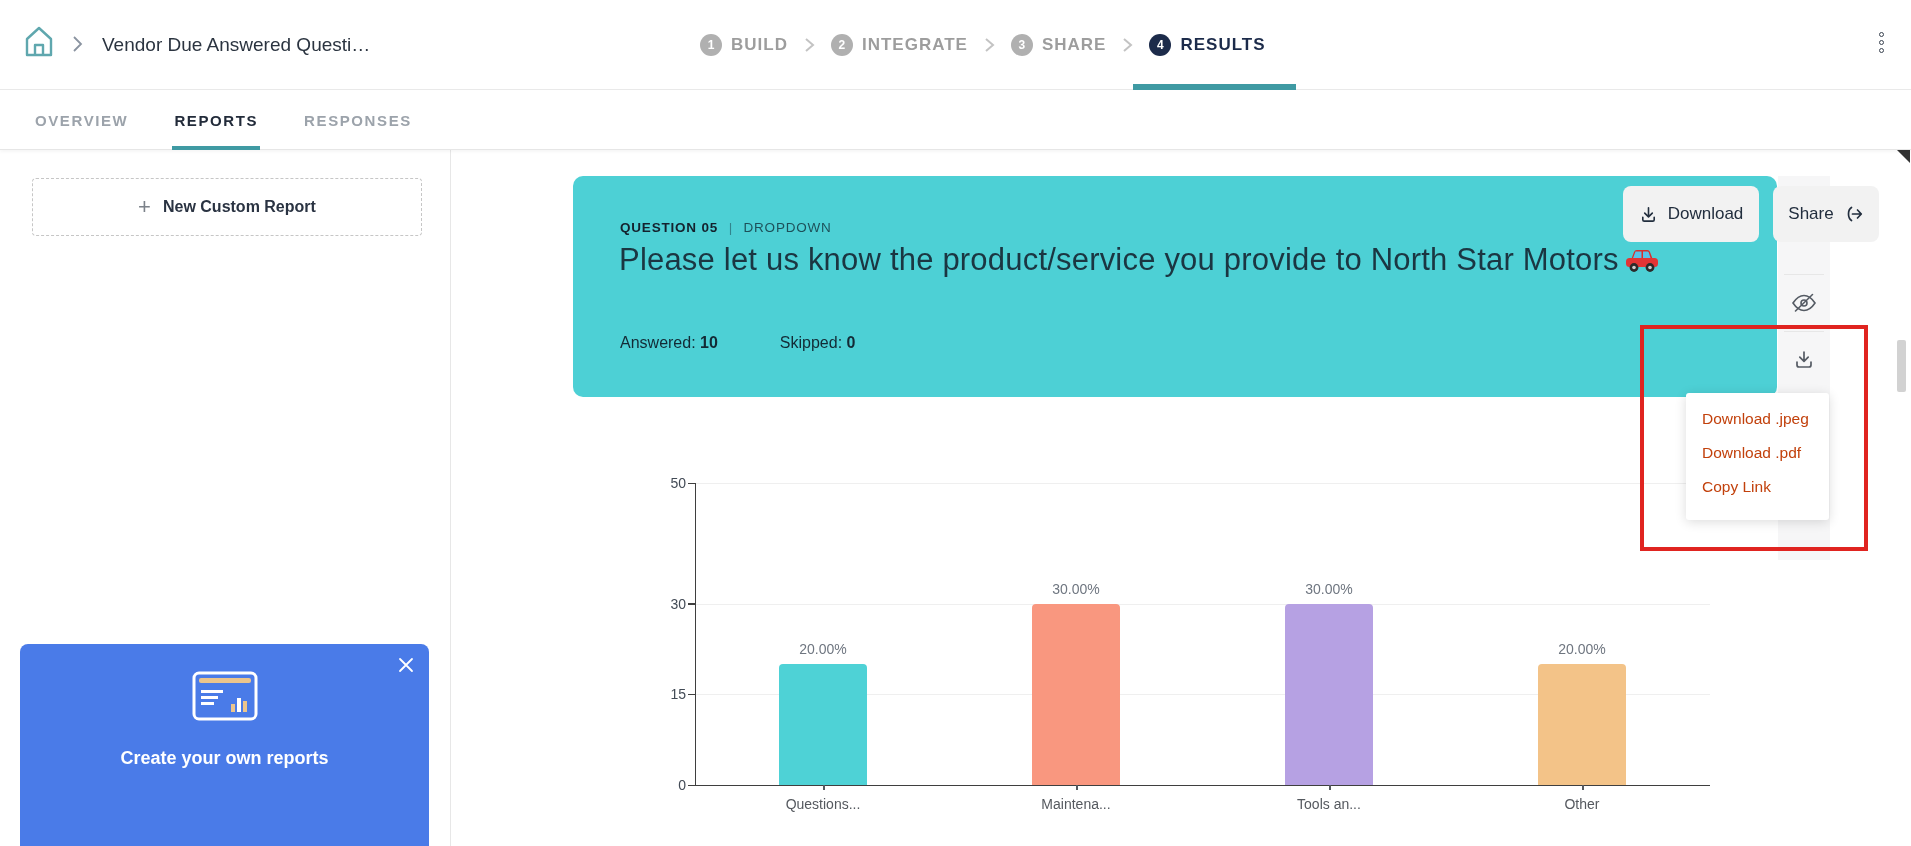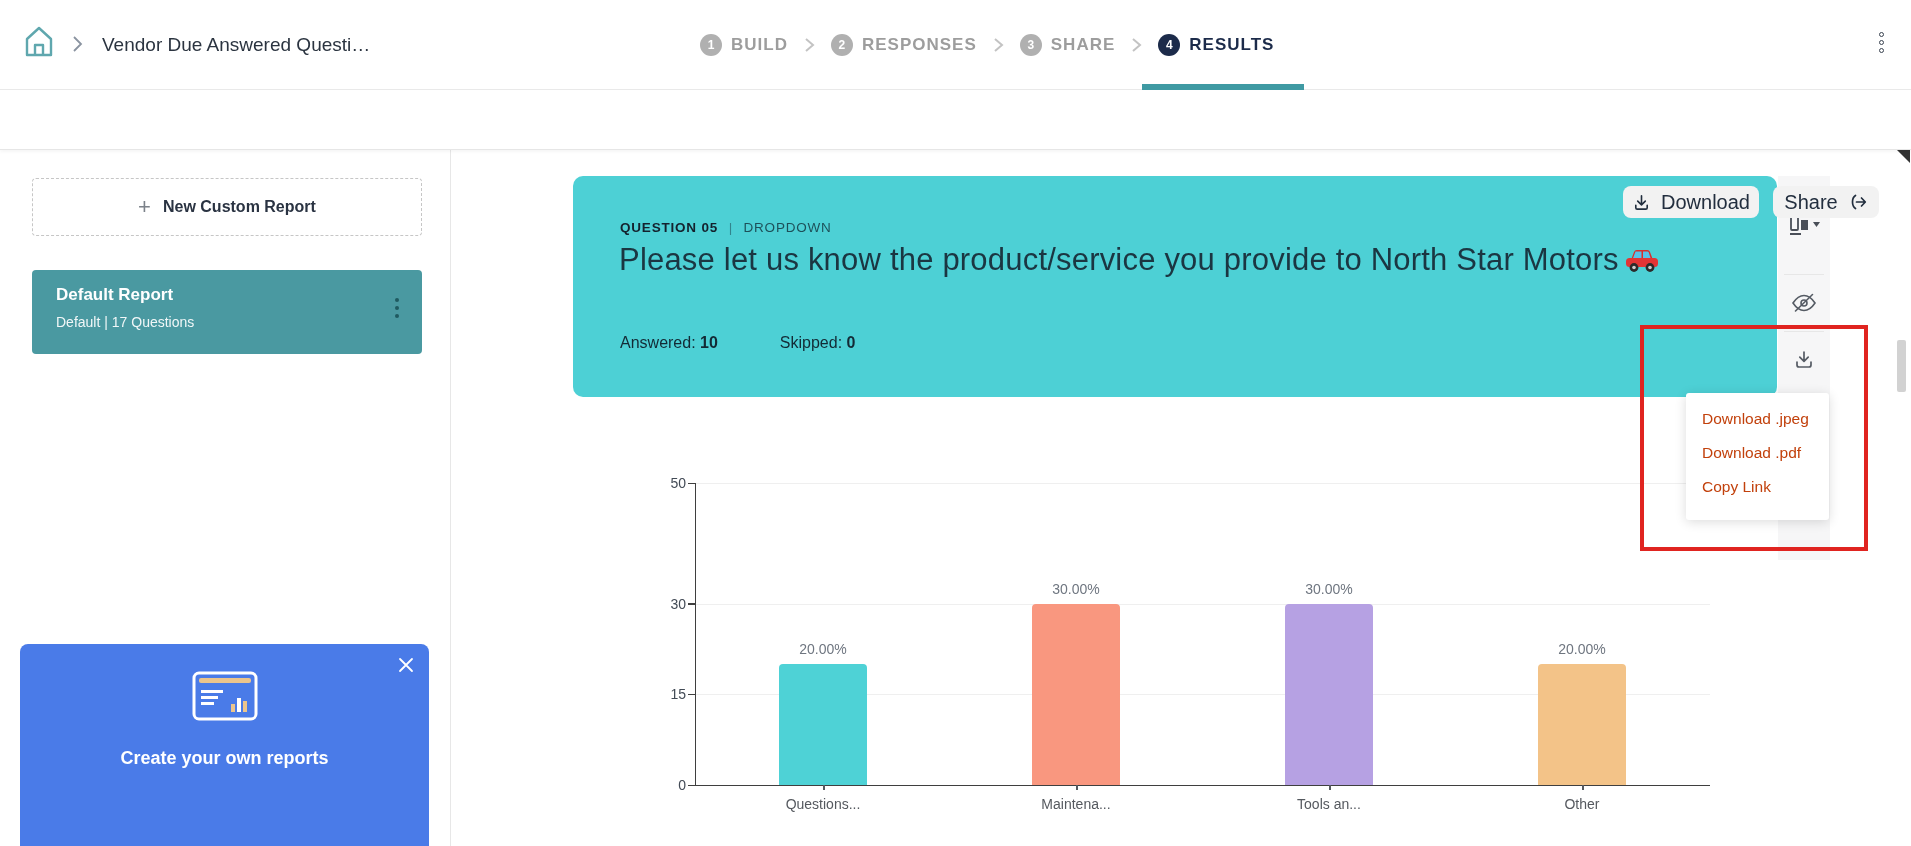--- a/index.html
+++ b/index.html
@@ -28,22 +28,22 @@
 
   
   .tabbar { position:absolute; left:0; top:90px; width:1911px; height:60px; background:#fff;
     border-bottom:1px solid #e6e6e6; box-shadow:0 2px 3px rgba(0,0,0,.04); z-index:19; }
   .tabs { position:absolute; left:35px; top:0; height:60px; display:flex; gap:46px; }
   .tab { position:relative; height:100%; display:flex; align-items:center; font-size:15px;
     font-weight:700; letter-spacing:1.6px; color:#9ca3ab; cursor:pointer; }
   .tab--active { color:#222b3a; }
   .tab--active::after { content:''; position:absolute; left:-2px; right:-2px; bottom:0;
     height:4px; background:#3f9aa3; }
-  .hbtn { position:absolute; top:96px; height:32px; background:#f2f2f2; border-radius:8px;
-    display:flex; align-items:center; justify-content:center; gap:10px; font-size:20px;
+  .hbtn { position:absolute; top:96px; height:56px; background:#f2f2f2; border-radius:8px;
+    display:flex; align-items:center; justify-content:center; gap:10px; font-size:17px;
     color:#222e3e; cursor:pointer; }
   .btn-download { left:1623px; width:136px; }
   .btn-share { left:1773px; width:106px; }
 
   
   .sidebar { position:absolute; left:0; top:150px; width:451px; height:696px; background:#fff;
     border-right:1px solid #e7e7e7; }
   .new-report { position:absolute; left:32px; top:28px; width:390px; height:58px;
     border:1px dashed #c6c6c6; border-radius:4px; background:#fff; display:flex;
     align-items:center; justify-content:center; gap:12px; cursor:pointer; }
@@ -139,21 +139,21 @@
       <span class="step-num">1</span>
       <span class="step-label">BUILD</span>
     </div>
     <span class="step-sep">
       <svg width="11" height="16" viewBox="0 0 11 16">
           <path d="M2 2 L9 8 L2 14" fill="none" stroke="#c3c3c3" stroke-width="2"></path>
         </svg>
     </span>
     <div class="step">
       <span class="step-num">2</span>
-      <span class="step-label">RESPONSES</span>
+      <span class="step-label">INTEGRATE</span>
     </div>
     <span class="step-sep">
       <svg width="11" height="16" viewBox="0 0 11 16">
           <path d="M2 2 L9 8 L2 14" fill="none" stroke="#c3c3c3" stroke-width="2"></path>
         </svg>
     </span>
     <div class="step">
       <span class="step-num">3</span>
       <span class="step-label">SHARE</span>
     </div>
@@ -169,20 +169,25 @@
   </div>
 
   <div class="kebab">
       <i></i>
       <i></i>
       <i></i>
     </div>
 </div>
 
 <div class="tabbar">
+  <div class="tabs">
+    <div class="tab">OVERVIEW</div>
+    <div class="tab tab--active">REPORTS</div>
+    <div class="tab">RESPONSES</div>
+  </div>
   <div class="hbtn btn-download">
     <span>
       <svg width="19" height="19" viewBox="0 0 20 20">
           <path d="M10 3 V12 M6 8.5 L10 12.5 L14 8.5" fill="none" stroke="#222e3e" stroke-width="1.7" stroke-linecap="round" stroke-linejoin="round"></path>
           <path d="M4 13 v2.5 a1.5 1.5 0 0 0 1.5 1.5 h9 a1.5 1.5 0 0 0 1.5 -1.5 V13" fill="none" stroke="#222e3e" stroke-width="1.7" stroke-linecap="round"></path>
         </svg>
     </span>
     <span>Download</span>
   </div>
   <div class="hbtn btn-share">
@@ -193,29 +198,20 @@
           <path d="M8.5 10 H17 M13.5 6 L17.3 10 L13.5 14" fill="none" stroke="#222e3e" stroke-width="1.7" stroke-linecap="round" stroke-linejoin="round"></path>
         </svg>
     </span>
   </div>
 </div>
 
 <div class="sidebar">
   <div class="new-report">
     <span class="plus">+</span>
     <span class="nr-label">New Custom Report</span>
-  </div>
-  <div class="report-card">
-    <div class="report-title">Default Report</div>
-    <div class="report-sub">Default | 17 Questions</div>
-    <div class="card-kebab">
-        <i></i>
-        <i></i>
-        <i></i>
-      </div>
   </div>
 
   <div class="promo">
     <div class="promo-close">
       <svg width="18" height="18" viewBox="0 0 18 18">
           <path d="M3 3 L15 15 M15 3 L3 15" stroke="#fff" stroke-width="1.8" stroke-linecap="round"></path>
         </svg>
     </div>
     <div class="promo-icon">
       <svg width="68" height="52" viewBox="0 0 68 52">

